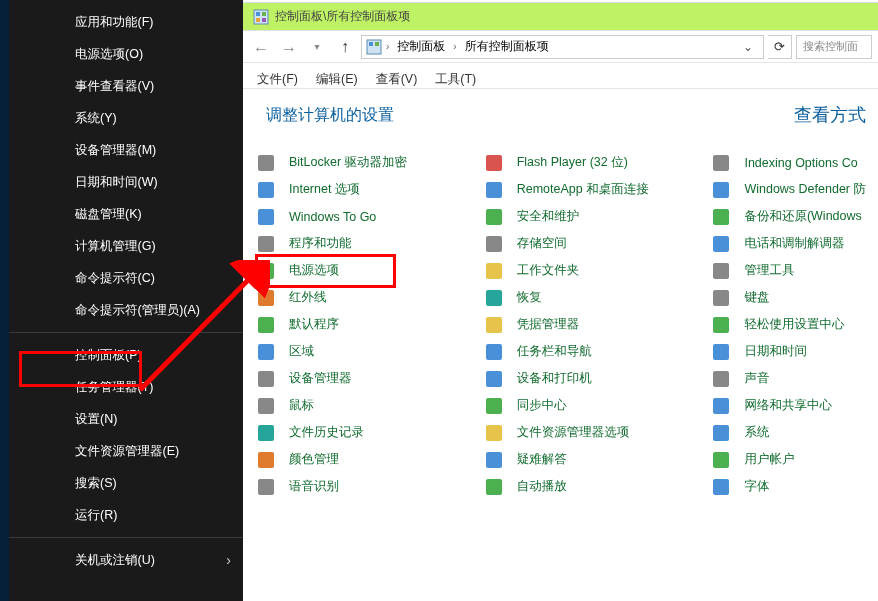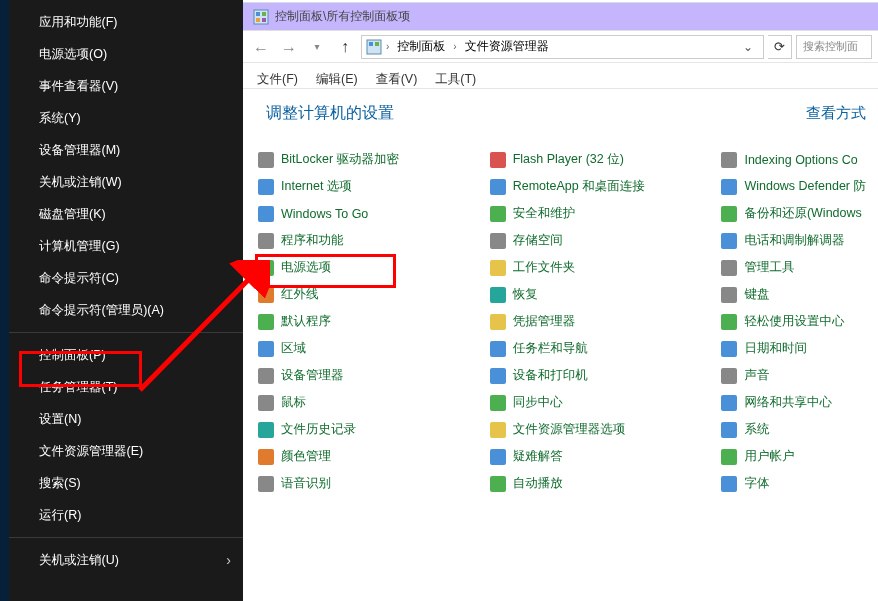--- a/index.html
+++ b/index.html
@@ -1,55 +1,55 @@
 <!DOCTYPE html>
 <html><head>
 <meta charset="utf-8">
 <style>
 * { margin: 0; padding: 0; box-sizing: border-box; font-family: "Microsoft YaHei", "Segoe UI", Arial, sans-serif; }
 body { width: 878px; height: 601px; overflow: hidden; position: relative; background: #fff; }
 
 
 .winx-menu { position: absolute; left: 9px; top: 0; width: 234px; height: 601px; background: #1a1a1a; padding-top: 6px; }
-.winx-menu .item { display: flex; align-items: center; justify-content: space-between; height: 32px; padding: 0 12px 0 30px; color: #fff; font-size: 12.5px; cursor: pointer; }
+.winx-menu .item { display: flex; align-items: center; justify-content: space-between; height: 32px; padding: 0 12px 0 30px; color: #fff; font-size: 12.5px; cursor: pointer; margin-left: 36px; }
 .winx-menu .sep { height: 1px; background: #3a3a3a; margin: 6px 0; }
 .winx-menu .chev { color: #ccc; font-size: 14px; }
 .left-bar { position: absolute; left: 0; top: 0; width: 9px; height: 601px; background: #06203a; }
 
 
 .anno-box-cp { position: absolute; left: 19px; top: 351px; width: 123px; height: 36px; border: 3px solid #ff0000; pointer-events: none; }
 .anno-box-prog { position: absolute; left: 255px; top: 254px; width: 141px; height: 34px; border: 3px solid #ff0000; pointer-events: none; }
 .anno-arrow { position: absolute; left: 130px; top: 260px; width: 140px; height: 140px; pointer-events: none; }
 
 
 .cp-window { position: absolute; left: 243px; top: 2px; width: 635px; height: 599px; background: #fff; border-top: 1px solid #d4dde6; }
-.cp-titlebar { height: 28px; background: #c4b5fd; display: flex; align-items: center; padding: 0 10px; border-bottom: 1px solid #e0e0e0; }
+.cp-titlebar { height: 28px; background: #bef264; display: flex; align-items: center; padding: 0 10px; border-bottom: 1px solid #e0e0e0; }
 .cp-titlebar .ticon { width: 16px; height: 16px; margin-right: 6px; }
 .cp-titlebar .ttext { font-size: 12px; color: #444; }
 .cp-navbar { height: 32px; display: flex; align-items: center; padding: 0 6px; gap: 4px; border-bottom: 1px solid #e5e5e5; }
 .nav-btn { width: 24px; height: 24px; display: inline-flex; align-items: center; justify-content: center; color: #888; font-size: 16px; border-radius: 2px; }
 .nav-btn.enabled { color: #333; }
 .addr-box { flex: 1; height: 24px; border: 1px solid #ccc; display: flex; align-items: center; padding: 0 4px; gap: 4px; font-size: 12px; }
 .addr-box .chev-sep { color: #666; font-size: 10px; }
 .addr-box .addr-part { padding: 2px 4px; }
 .addr-box .drop-btn { margin-left: auto; color: #555; padding: 0 6px; }
 .addr-refresh { width: 24px; height: 24px; border: 1px solid #ccc; border-left: none; display: inline-flex; align-items: center; justify-content: center; font-size: 13px; color: #333; }
 .search-box { width: 76px; height: 24px; border: 1px solid #ccc; display: flex; align-items: center; padding: 0 6px; gap: 4px; font-size: 11px; color: #888; }
 .cp-menubar { height: 26px; display: flex; align-items: flex-end; gap: 18px; padding: 0 14px; font-size: 12.5px; border-bottom: 1px solid #e5e5e5; }
 .cp-menubar span { color: #333; }
 
 .cp-body { padding: 14px 12px 0 14px; }
 .cp-header-row { display: flex; justify-content: space-between; align-items: center; margin-bottom: 26px; margin-left: 9px; }
 .cp-heading { font-size: 16px; color: #0a5f9e; }
-.cp-viewmode { font-size: 15px; color: #0a5f9e; }
+.cp-viewmode { font-size: 18px; color: #0a5f9e; }
 
 .cp-grid { display: flex; gap: 0; }
 .cp-col { width: 232px; display: flex; flex-direction: column; gap: 8px; }
 .cp-col:last-child { width: auto; }
-.cp-item { display: flex; align-items: center; gap: 6px; height: 19px; font-size: 12.5px; cursor: pointer; }
+.cp-item { display: flex; align-items: center; gap: 14px; height: 19px; font-size: 12.5px; cursor: pointer; }
 .cp-item .lbl { color: #116b2e; white-space: nowrap; }
 .ico { width: 18px; height: 18px; flex: none; display: inline-flex; align-items: center; justify-content: center; font-size: 13px; }
 
 
 .ic-generic { width: 16px; height: 16px; border-radius: 2px; }
 
 
 .c-blue { background: #4a90d9; } .c-green { background: #4caf50; } .c-orange { background: #e07b2e; }
 .c-red { background: #d9534f; } .c-teal { background: #26a69a; }
 .c-yellow { background: #e6c34a; } .c-gray { background: #888; }
@@ -70,21 +70,21 @@
       <div class="item">
         <span>事件查看器(V)</span>
       </div>
       <div class="item">
         <span>系统(Y)</span>
       </div>
       <div class="item">
         <span>设备管理器(M)</span>
       </div>
       <div class="item">
-        <span>关机或注销(W)</span>
+        <span>日期和时间(W)</span>
       </div>
       <div class="item">
         <span>磁盘管理(K)</span>
       </div>
       <div class="item">
         <span>计算机管理(G)</span>
       </div>
       <div class="item">
         <span>命令提示符(C)</span>
       </div>
@@ -141,21 +141,21 @@
     <span class="nav-btn enabled">↑</span>
     <div class="addr-box">
       <svg width="16" height="16" viewBox="0 0 16 16">
           <rect x="1" y="1" width="14" height="14" fill="#cfe3f5" stroke="#5a8bb0"></rect>
           <rect x="3" y="3" width="4" height="4" fill="#4a90d9"></rect>
           <rect x="9" y="3" width="4" height="4" fill="#6ab04c"></rect>
         </svg>
       <span class="chev-sep">›</span>
       <span class="addr-part">控制面板</span>
       <span class="chev-sep">›</span>
-      <span class="addr-part">文件资源管理器</span>
+      <span class="addr-part">所有控制面板项</span>
       <span class="drop-btn">⌄</span>
     </div>
     <span class="addr-refresh">⟳</span>
     <div class="search-box">
       <span>搜索控制面</span>
     </div>
   </div>
 
   <div class="cp-menubar">
     <span>文件(F)</span>

